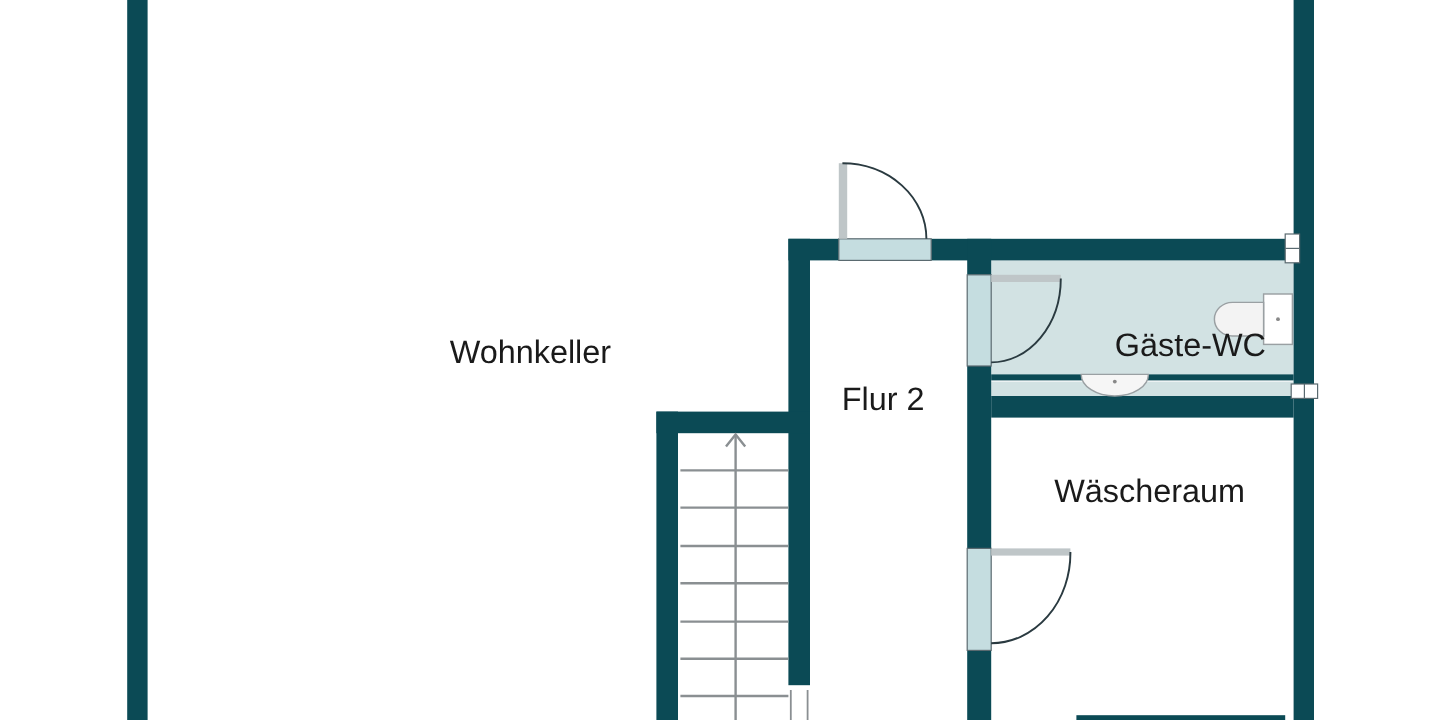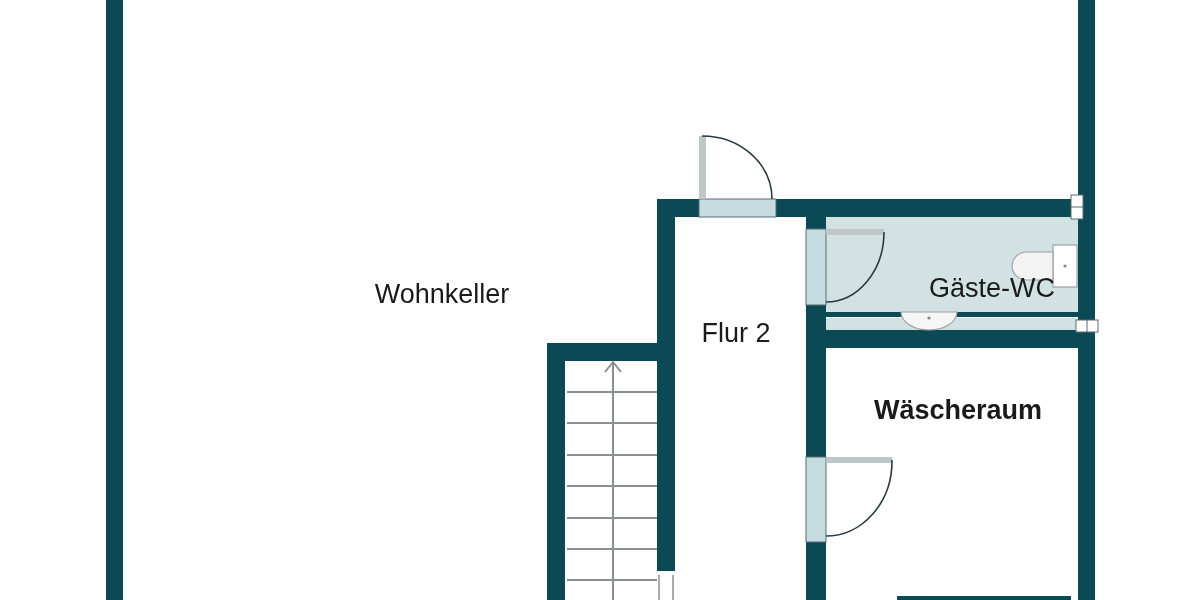--- a/index.html
+++ b/index.html
@@ -92,13 +92,13 @@
   </g>
   <g>
     <rect x="1076" y="320" width="22" height="12" fill="#ffffff" stroke="#5a6a70" stroke-width="1"></rect>
     <line x1="1087" y1="320" x2="1087" y2="332" stroke="#5a6a70" stroke-width="1"></line>
   </g>
 </svg>
 
 <div class="room-label" style="left:442px; top:294px;">Wohnkeller</div>
 <div class="room-label" style="left:736px; top:297px;margin-top:36px;">Flur 2</div>
 <div class="room-label" style="left:952px; top:288px;margin-left:40px;">Gäste-WC</div>
-<div class="room-label" style="left:958px; top:410px;font-weight:bold;">Wäscheraum</div>
+<div class="room-label" style="left:958px; top:410px;">Wäscheraum</div>
 
 </body></html>

